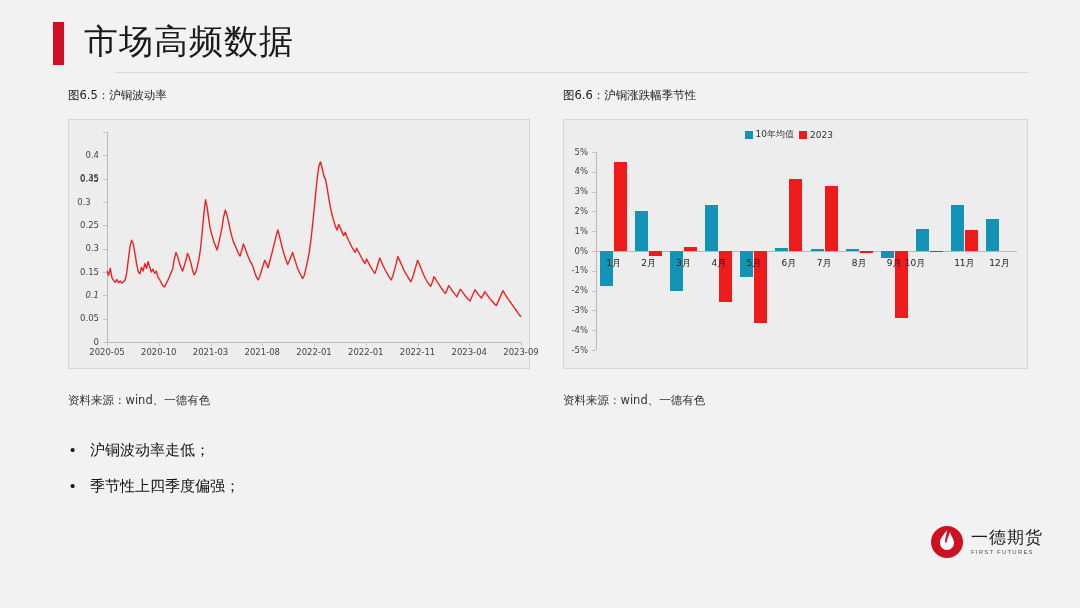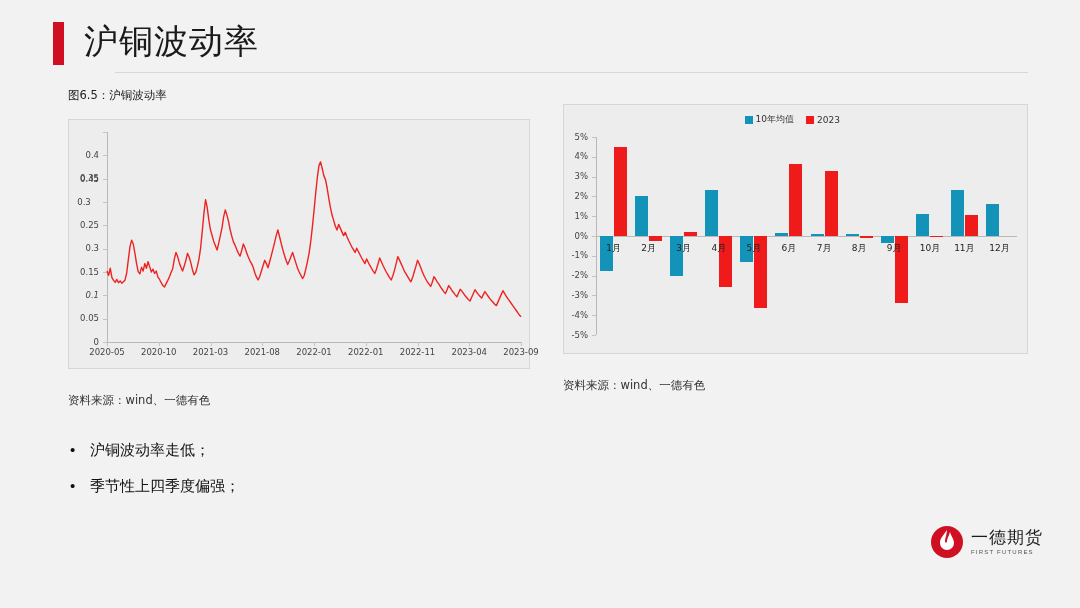--- a/index.html
+++ b/index.html
@@ -77,21 +77,21 @@
   .bar { position: absolute; }
   .bar-teal { background: #1493b8; }
   .bar-red  { background: #ef1a1a; }
   .month-label {
     position: absolute; text-align: center;
     font-size: 9px; color: #222;
     font-family: "DejaVu Sans", "Liberation Sans", sans-serif;
     white-space: nowrap;
   }
   .legend {
-    position: absolute; display: flex; align-items: center; gap: 12px;
+    position: absolute; display: flex; align-items: center; gap: 5px;
     font-size: 9px; color: #333;
     font-family: "DejaVu Sans", "Liberation Sans", sans-serif;
   }
   .legend-item { display: flex; align-items: center; gap: 3px; }
   .swatch { width: 8px; height: 8px; display: inline-block; }
 
   
   .bullets { position: absolute; left: 70px; top: 440px; }
   .bullet-row { display: flex; align-items: flex-start; margin-bottom: 16px; }
   .bullet-dot {
@@ -117,21 +117,21 @@
     font-family: "Liberation Sans", sans-serif;
   }
 </style>
 </head>
 <body>
 
 <div class="slide">
 
   <div class="header">
     <div class="title-bar"></div>
-    <div class="page-title">沪铜波动率</div>
+    <div class="page-title">市场高频数据</div>
     <div class="header-rule"></div>
   </div>
 
   <div class="fig" id="fig-left">
     <div class="fig-caption">图6.5：沪铜波动率</div>
     <div class="plot-box plot-left" id="plot-left">
         <div class="ytick" style="left: 0px; width: 30px; top: 217.5px;">0</div>
         <div class="tick-mark" style="left: 34px; top: 222px; width: 4px; height: 1px;"></div>
         <div class="ytick" style="left: 0px; width: 30px; top: 194.167px;">0.05</div>
         <div class="tick-mark" style="left: 34px; top: 198.667px; width: 4px; height: 1px;"></div>
@@ -172,20 +172,21 @@
         <div class="xtick" style="left: 428px; width: 48px; top: 227px;">2023-09</div>
         <div class="tick-mark" style="left: 452px; top: 222px; width: 1px; height: 4px;"></div>
         <svg class="line-svg" width="462" height="250">
           <polyline points="38.00,151.07 39.64,155.27 41.29,148.27 42.93,157.60 44.57,160.40 46.21,162.27 47.86,159.47 49.50,162.73 51.14,160.87 52.79,163.20 54.43,161.80 56.07,159.93 57.71,152.93 59.36,139.40 61.00,126.33 62.64,120.27 64.29,124.00 65.93,133.33 67.57,143.60 69.21,151.53 70.86,153.87 72.50,147.33 74.14,151.07 75.79,143.60 77.43,148.27 79.07,141.73 80.71,146.87 82.36,152.00 84.00,149.20 85.64,153.40 87.29,151.07 88.93,157.13 90.57,159.47 92.21,162.73 93.86,165.53 95.50,166.93 97.14,163.67 98.79,160.40 100.43,156.67 102.07,152.47 103.71,148.73 105.36,138.93 107.00,132.40 108.64,136.60 110.29,142.67 111.93,147.33 113.57,151.07 115.21,145.93 116.86,140.33 118.50,133.33 120.14,137.07 121.79,142.67 123.43,149.67 125.07,154.80 126.71,152.47 128.36,146.40 130.00,138.93 131.64,127.73 133.29,110.93 134.93,93.20 136.57,79.67 138.21,87.60 139.86,100.20 141.50,110.00 143.14,115.60 144.79,121.67 146.43,125.87 148.07,130.07 149.71,123.07 151.36,115.60 153.00,107.67 154.64,96.93 156.29,89.93 157.93,95.07 159.57,101.60 161.21,110.00 162.86,116.53 164.50,122.13 166.14,125.40 167.79,129.60 169.43,133.33 171.07,136.13 172.71,130.53 174.36,124.00 176.00,127.73 177.64,132.87 179.29,137.07 180.93,140.80 182.57,143.60 184.21,147.33 185.86,152.93 187.50,157.13 189.14,159.93 190.79,156.20 192.43,151.07 194.07,145.47 195.71,140.33 197.36,143.60 199.00,147.80 200.64,141.73 202.29,135.67 203.93,129.13 205.57,122.60 207.21,115.60 208.86,110.00 210.50,116.53 212.14,123.07 213.79,129.60 215.43,135.20 217.07,140.33 218.71,144.53 220.36,140.80 222.00,136.60 223.64,132.40 225.29,138.00 226.93,143.13 228.57,148.27 230.21,152.00 231.86,155.27 233.50,158.53 235.14,155.73 236.79,149.20 238.43,141.73 240.07,133.33 241.71,121.67 243.36,107.20 245.00,90.87 246.64,73.60 248.29,57.73 249.93,45.60 251.57,41.87 253.21,48.40 254.86,55.87 256.50,59.60 258.14,68.00 259.79,78.27 261.43,87.60 263.07,95.07 264.71,100.67 266.36,106.27 268.00,110.00 269.64,104.40 271.29,108.13 272.93,111.87 274.57,115.60 276.21,112.33 277.86,116.53 279.50,120.27 281.14,123.53 282.79,126.80 284.43,129.60 286.07,132.40 287.71,128.20 289.36,131.47 291.00,134.73 292.64,138.00 294.29,140.80 295.93,143.60 297.57,138.93 299.21,142.20 300.86,145.47 302.50,148.27 304.14,151.07 305.79,153.40 307.43,149.20 309.07,143.60 310.71,138.00 312.36,141.73 314.00,145.47 315.64,148.73 317.29,152.00 318.93,154.80 320.57,157.60 322.21,159.93 323.86,155.73 325.50,150.13 327.14,143.60 328.79,136.60 330.43,139.87 332.07,143.60 333.71,147.33 335.36,151.07 337.00,153.87 338.64,156.67 340.29,159.47 341.93,161.80 343.57,157.60 345.21,152.00 346.86,146.40 348.50,140.33 350.14,143.60 351.79,147.80 353.43,152.00 355.07,155.73 356.71,159.00 358.36,161.80 360.00,164.13 361.64,166.47 363.29,162.27 364.93,156.67 366.57,159.00 368.21,161.80 369.86,164.13 371.50,166.93 373.14,169.27 374.79,171.60 376.43,173.47 378.07,169.73 379.71,165.53 381.36,167.87 383.00,170.67 384.64,172.53 386.29,174.87 387.93,176.73 389.57,173.00 391.21,169.27 392.86,171.13 394.50,173.47 396.14,175.80 397.79,177.67 399.43,179.53 401.07,180.93 402.71,177.20 404.36,173.47 406.00,169.73 407.64,172.07 409.29,174.40 410.93,176.27 412.57,178.13 414.21,174.87 415.86,171.60 417.50,173.93 419.14,176.27 420.79,178.60 422.43,180.47 424.07,182.33 425.71,184.20 427.36,185.60 429.00,181.87 430.64,178.13 432.29,174.40 433.93,170.67 435.57,173.47 437.21,176.27 438.86,178.60 440.50,180.93 442.14,183.27 443.79,185.60 445.43,187.93 447.07,190.27 448.71,192.60 450.36,194.93 452.00,196.80" fill="none" stroke="#ee2222" stroke-width="1.4" stroke-linejoin="round"></polyline>
         </svg>
       </div>
     <div class="fig-source src-left">资料来源：wind、一德有色</div>
   </div>
 
   <div class="fig" id="fig-right">
+    <div class="fig-caption">图6.6：沪铜涨跌幅季节性</div>
     <div class="plot-box plot-right" id="plot-right">
       <div class="legend" id="bar-legend" style="left: 180.5px; top: 8px;">
           <div class="legend-item">
             <span class="swatch" style="background: rgb(20, 147, 184);"></span>
             <span>10年均值</span>
           </div>
           <div class="legend-item">
             <span class="swatch" style="background: rgb(239, 26, 26);"></span>
             <span>2023</span>
           </div>
@@ -236,21 +237,21 @@
         <div class="bar bar-red" style="left: 260.542px; top: 65.66px; width: 13px; height: 65.34px;"></div>
         <div class="month-label" style="left: 238.042px; width: 44px; top: 137px;">7月</div>
         <div class="bar bar-teal" style="left: 281.625px; top: 129.02px; width: 13px; height: 1.98px;"></div>
         <div class="bar bar-red" style="left: 295.625px; top: 131px; width: 13px; height: 1.98px;"></div>
         <div class="month-label" style="left: 273.125px; width: 44px; top: 137px;">8月</div>
         <div class="bar bar-teal" style="left: 316.708px; top: 131px; width: 13px; height: 6.93px;"></div>
         <div class="bar bar-red" style="left: 330.708px; top: 131px; width: 13px; height: 67.32px;"></div>
         <div class="month-label" style="left: 308.208px; width: 44px; top: 137px;">9月</div>
         <div class="bar bar-teal" style="left: 351.792px; top: 109.22px; width: 13px; height: 21.78px;"></div>
         <div class="bar bar-red" style="left: 365.792px; top: 131px; width: 13px; height: 1px;"></div>
-        <div class="month-label" style="left: 344px; width: 44px; top: 137px;">10月</div>
+        <div class="month-label" style="left: 329px; width: 44px; top: 137px;">10月</div>
         <div class="bar bar-teal" style="left: 386.875px; top: 85.46px; width: 13px; height: 45.54px;"></div>
         <div class="bar bar-red" style="left: 400.875px; top: 110.21px; width: 13px; height: 20.79px;"></div>
         <div class="month-label" style="left: 378.375px; width: 44px; top: 137px;">11月</div>
         <div class="bar bar-teal" style="left: 421.958px; top: 99.32px; width: 13px; height: 31.68px;"></div>
         <div class="month-label" style="left: 413.458px; width: 44px; top: 137px;">12月</div>
       </div>
     <div class="fig-source src-right">资料来源：wind、一德有色</div>
   </div>
 
   <div class="bullets" id="bullet-list">

